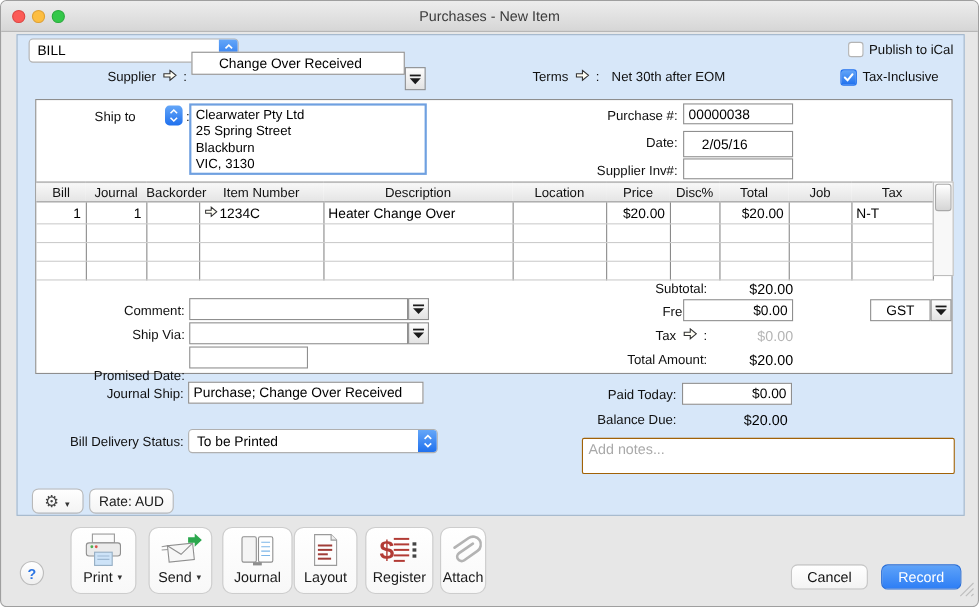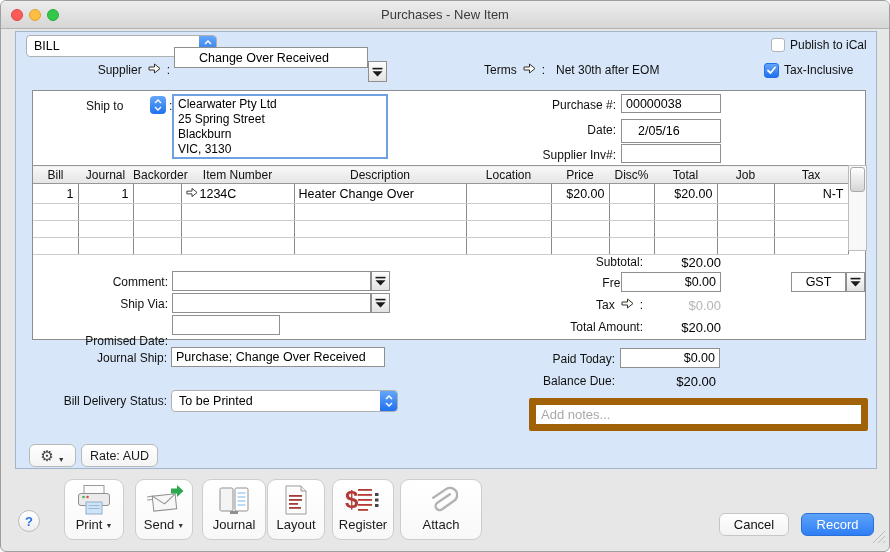--- a/index.html
+++ b/index.html
@@ -57,33 +57,33 @@
           padding:1px 4px; outline:none; overflow:hidden; }
 
   
   table.items { position:absolute; left:0; top:74px; width:815px; border-collapse:collapse; table-layout:fixed; }
   table.items th { height:18px; background:linear-gradient(#f8f8f8,#e4e4e4);
                    border-top:1px solid #979797; border-bottom:1px solid #979797;
                    font-weight:normal; font-size:12px; color:#111; white-space:nowrap; overflow:visible; padding:0; }
   table.items td { height:17px; border-right:1px solid #8a8a8a; border-bottom:1px solid #cccccc;
                    font-size:12.5px; color:#000; padding:0 4px; white-space:nowrap; overflow:hidden; }
   table.items tr.data td { height:20px; }
-  td.tr { text-align:right; } td.tc { text-align:right;margin-top:8px; }
+  td.tr { text-align:right; } td.tc { text-align:left;margin-top:8px; }
   .itemcell { display:flex; align-items:center; gap:2px; }
 
   .vscroll { position:absolute; left:815px; top:74px; width:19px; height:86px;
              background:#f8f8f8; border:1px solid #bdbdbd; }
   .vthumb { position:absolute; left:1px; right:1px; top:1px; height:25px;
             background:linear-gradient(#ffffff,#d5d5d5); border:1px solid #a9a9a9; border-radius:3px; }
 
   .val { position:absolute; font-size:13px; color:#000; }
   .dim { color:#b5b5b5; }
 
   textarea.notes { position:absolute; left:513px; top:366px; width:339px; height:33px; resize:none;
-                   border:7px solid #a16207; border-radius:2px; font-family:inherit; font-size:13px;
+                   border:1px solid #a16207; border-radius:2px; font-family:inherit; font-size:13px;
                    padding:2px 5px; color:#333; outline:none; }
   textarea.notes::placeholder { color:#a9a9a9; }
 
   .smallbtn { position:absolute; height:23px; background:linear-gradient(#ffffff,#f4f4f4);
               border:1px solid #b9b9b9; border-radius:6px; display:flex; align-items:center;
               justify-content:center; font-size:12.5px; color:#1a1a1a; cursor:pointer; gap:4px; }
   .caret { font-size:7px; color:#333; align-self:flex-end; padding-bottom:3px; }
 
   
   .iconbtn { position:absolute; top:478px; width:60px; height:61px; background:linear-gradient(#ffffff,#f8f8f8);
@@ -443,21 +443,21 @@
         <rect x="30" y="14.5" width="3.5" height="3" fill="#444"></rect>
         <rect x="30" y="20" width="3.5" height="3" fill="#444"></rect>
         <text x="0" y="24" font-size="24" font-weight="bold" fill="#b23b35">$</text>
       </svg>
     </span>
     <span class="blabel">
         <span>Register</span>
       </span>
   </div>
 
-  <div class="iconbtn" style="left:399px; width:82px;">
+  <div class="iconbtn" style="left:399px; width:42px;">
     <span class="ic">
       <svg width="34" height="32" viewBox="0 0 34 32">
         <path d="M24.5 8.5 L14 19.5 a4 4 0 0 0 6 5.4 L30 14 a7 7 0 0 0 -10.3 -9.7 L9 15.5" transform="rotate(12 17 16)" fill="none" stroke="#b3b3b3" stroke-width="2.4" stroke-linecap="round"></path>
       </svg>
     </span>
     <span class="blabel">
         <span>Attach</span>
       </span>
   </div>
 

